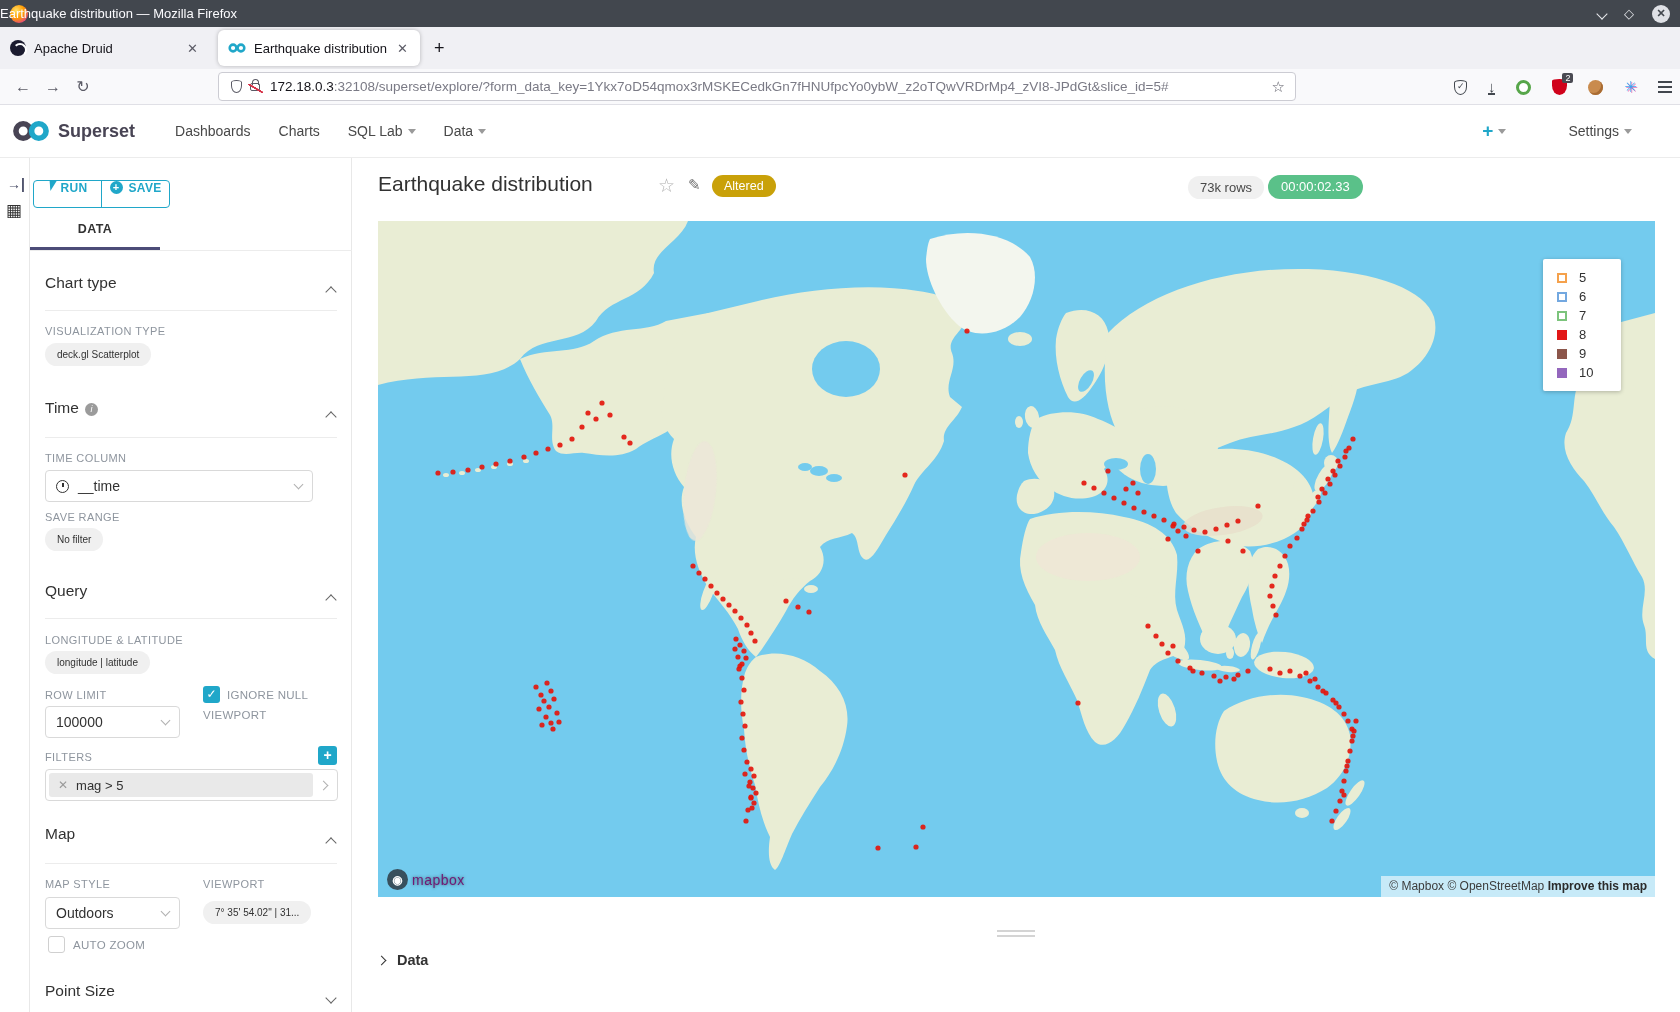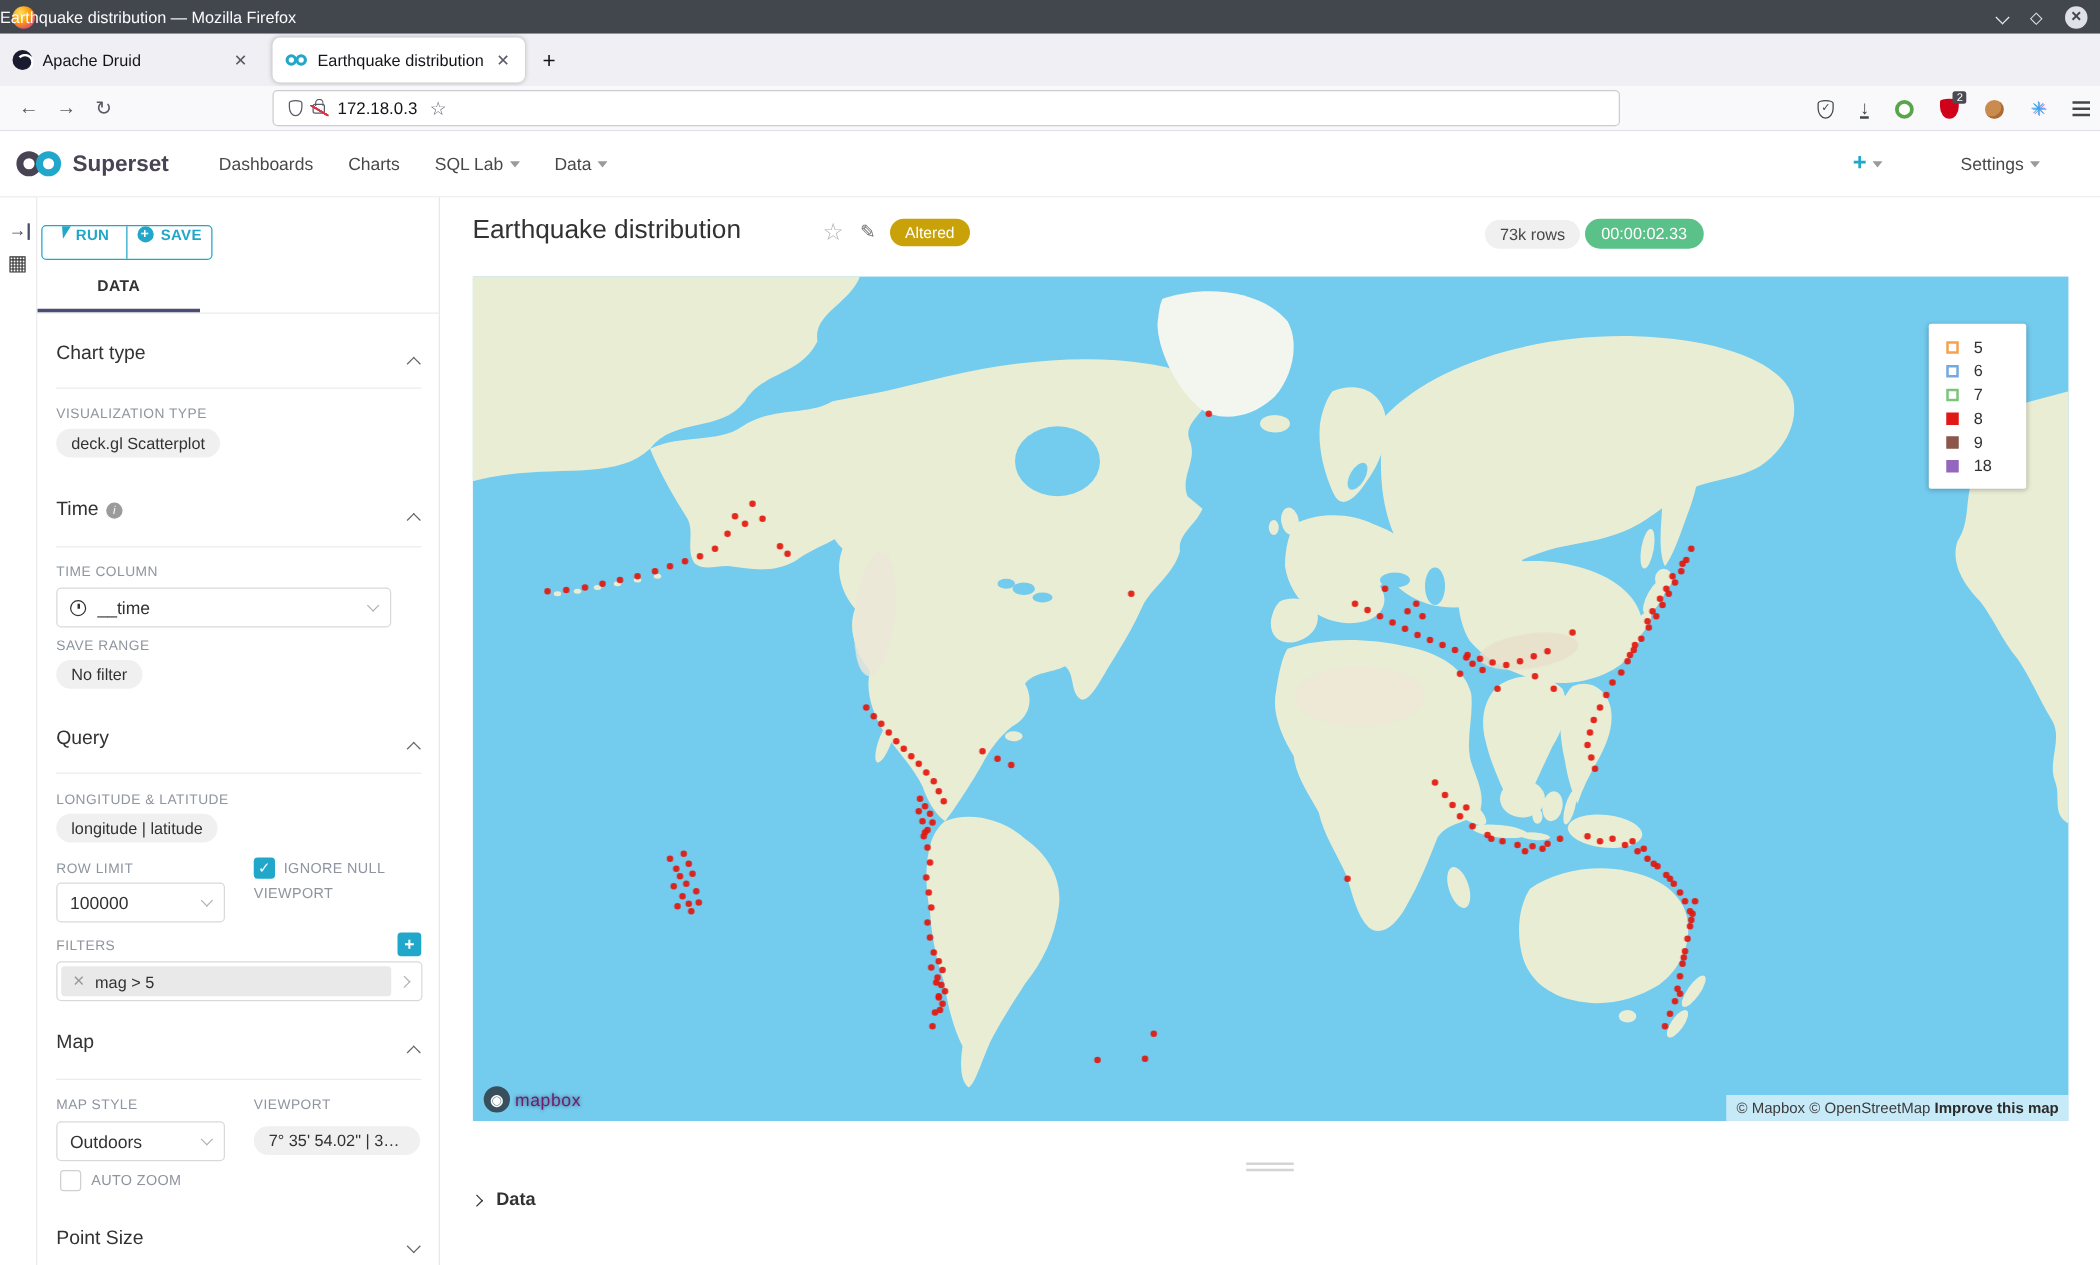--- a/index.html
+++ b/index.html
@@ -86,21 +86,21 @@
     line-height:13px;text-align:center;font-weight:bold}
   .data-tab{position:absolute;left:0;top:64px;width:130px;text-align:center;font-size:12.5px;
     font-weight:bold;color:#323232;letter-spacing:.4px}
   .data-tab-line{position:absolute;left:0;top:89px;width:130px;height:3px;background:#4c4c78}
   .panel-div{position:absolute;left:0;width:322px;height:1px;background:#ececec}
   .sec-title{position:absolute;left:15px;font-size:15.5px;color:#323232}
   .sec-chev{position:absolute;right:16px}
   .sec-chev .chev{border-color:#666}
   .sec-div{position:absolute;left:15px;width:292px;height:1px;background:#ececec}
   .lbl{position:absolute;font-size:11px;color:#8e959e;letter-spacing:.4px}
-  .pill{position:absolute;background:#f0f0f0;border-radius:12px;color:#323232;font-size:13px;
+  .pill{position:absolute;background:#f0f0f0;border-radius:12px;color:#323232;font-size:10px;
     height:23px;line-height:23px;padding:0 12px;white-space:nowrap}
   .select{position:absolute;border:1px solid #d9d9d9;border-radius:4px;height:32px;background:#fff;
     display:flex;align-items:center;font-size:14px;color:#323232;padding:0 10px}
   .select .sel-caret{margin-left:auto}
   .sel-caret{display:inline-block;width:7px;height:7px;border-right:1.4px solid #b0b0b0;
     border-bottom:1.4px solid #b0b0b0;transform:rotate(45deg);margin-top:-3px}
   .clock{width:13px;height:13px;border:1.5px solid #323232;border-radius:50%;position:relative;margin-right:9px}
   .clock::after{content:"";position:absolute;left:5px;top:2px;width:1.5px;height:4px;background:#323232}
   .checkbox{position:absolute;width:17px;height:17px;border-radius:3px}
   .checkbox.checked{background:#20a7c9;color:#fff;text-align:center;font-size:12px;line-height:17px}
@@ -195,20 +195,21 @@
 </div>
 
 <div class="toolbar">
   <span class="navbtn" style="margin-left:8px">←</span>
   <span class="navbtn">→</span>
   <span class="navbtn">↻</span>
   <div class="urlfield">
     <span class="shield-ico"></span>
     <span class="lock-ico"></span>
     <span class="url-host">172.18.0.3</span>
+    <span class="url-rest">:32108/superset/explore/?form_data_key=1Ykx7oD54qmox3rMSKECedkGn7fHNUfpcYo0ybW_z2oTQwVRDrMp4_zVI8-JPdGt&amp;slice_id=5#</span>
     <span class="url-star">☆</span>
   </div>
   <div class="tb-icons">
     <span class="ico-shieldcheck"></span>
     <span class="ico-down">↓</span>
     <span class="ico-leaf"></span>
     <span class="ico-ublock">
       <span class="badge">2</span>
     </span>
     <span class="ico-cookie"></span>
@@ -613,21 +614,21 @@
             <div class="legend-row">
               <span class="legend-swatch" style="background: rgb(226, 23, 23);"></span>
               <span class="legend-label">8</span>
             </div>
             <div class="legend-row">
               <span class="legend-swatch" style="background: rgb(140, 86, 75);"></span>
               <span class="legend-label">9</span>
             </div>
             <div class="legend-row">
               <span class="legend-swatch" style="background: rgb(148, 103, 189);"></span>
-              <span class="legend-label">18</span>
+              <span class="legend-label">10</span>
             </div>
           </div>
       </div>
 
       <div class="mapbox-logo">
         <span class="mapbox-circ">◉</span>
         <span class="mapbox-text">mapbox</span>
       </div>
       <div class="attrib">
         <span>© Mapbox © OpenStreetMap </span><b>Improve this map</b>

